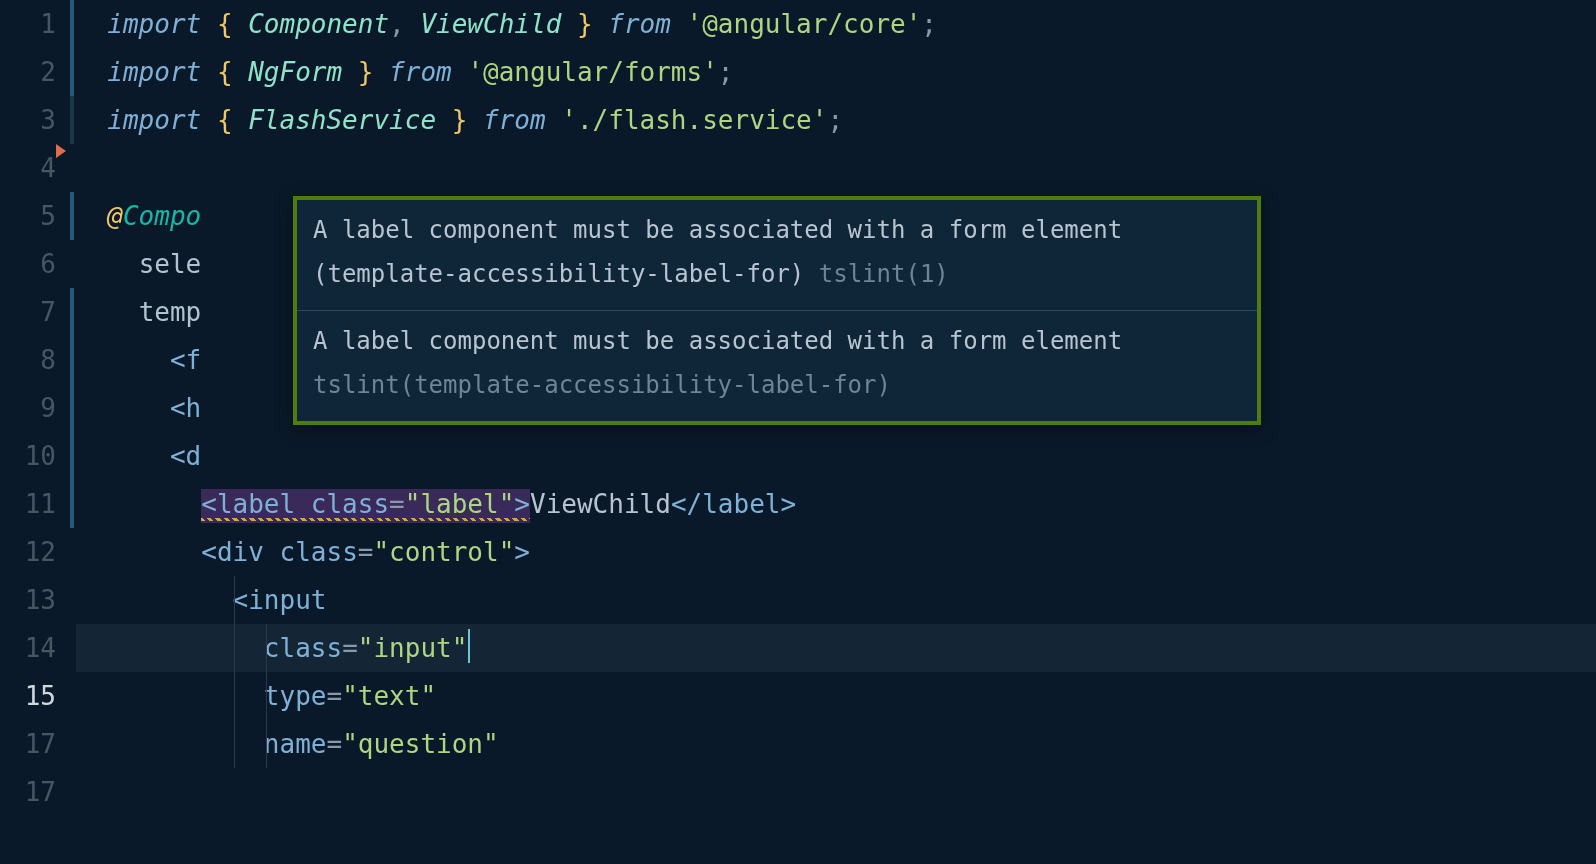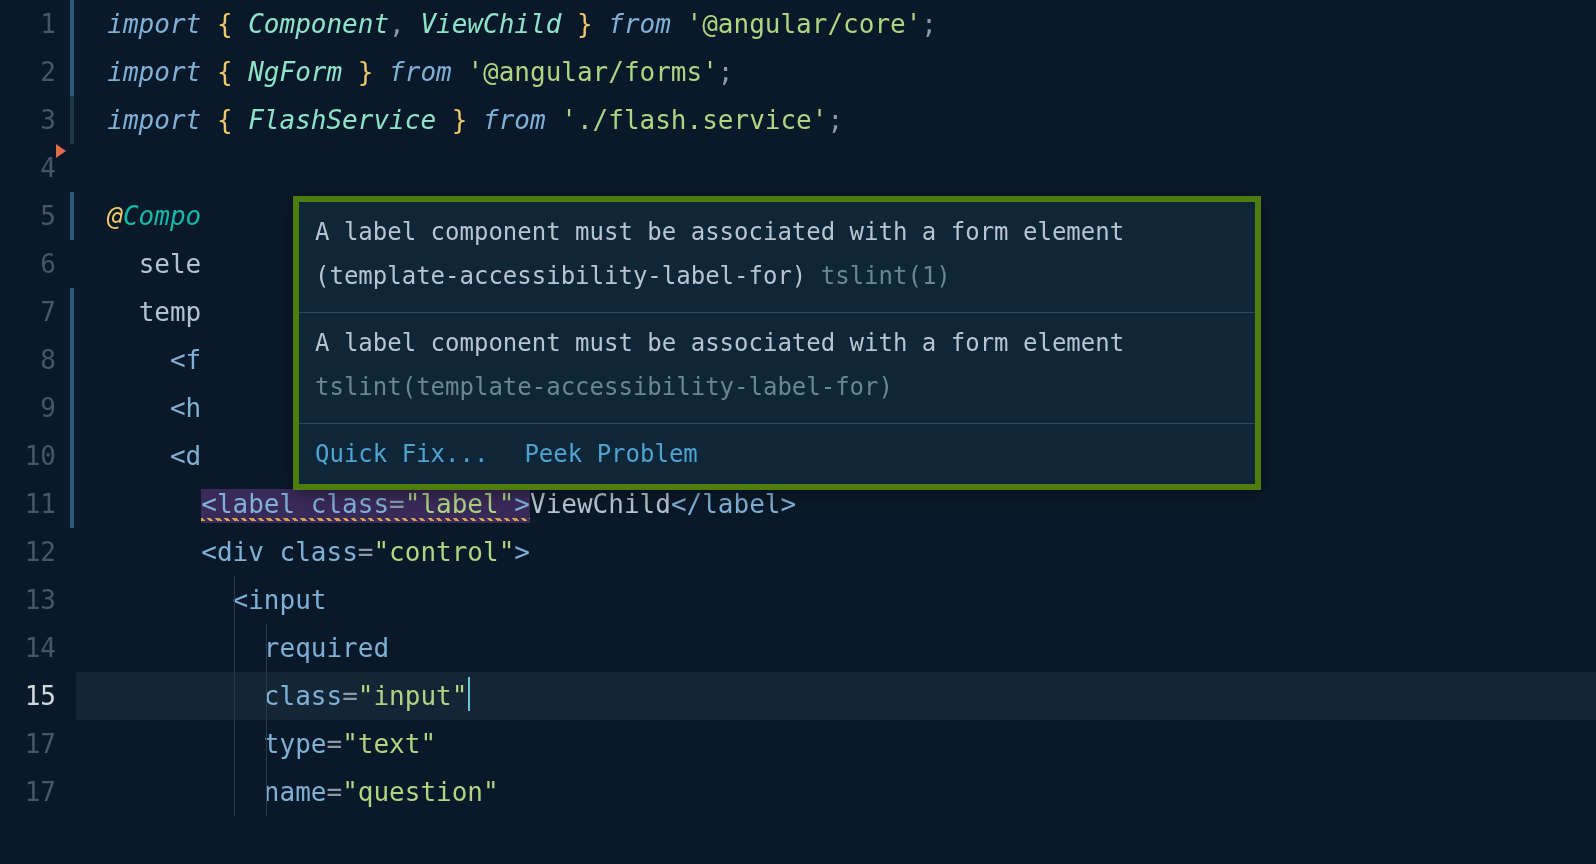--- a/index.html
+++ b/index.html
@@ -102,21 +102,21 @@
     background-repeat: no-repeat;
     padding-bottom: 2px;
   }
 
   .hover-tooltip {
     position: absolute;
     left: 225px;
     top: 196px;
     width: 968px;
     background: #0f2538;
-    border: 6px solid #4d7c0f;
+    border: 4px solid #4d7c0f;
     font-size: 24px;
     line-height: 44px;
     z-index: 10;
     box-shadow: 0 4px 16px rgba(0,0,0,0.4);
   }
   .tooltip-section {
     padding: 8px 16px 14px 16px;
     color: #b8c5d0;
   }
   .tooltip-section + .tooltip-section {
@@ -181,35 +181,30 @@
     <div class="line"><span class="line-border"></span>      <span class="tag-open">&lt;h</span></div>
 
     <div class="line"><span class="line-border"></span>      <span class="tag-open">&lt;d</span></div>
 
     <div class="line"><span class="line-border"></span>        <span class="highlight-label"><span class="tag-open">&lt;label </span><span class="attr-name">class</span><span class="attr-eq">=</span><span class="attr-val">"label"</span><span class="tag-open">&gt;</span></span><span class="text-content">ViewChild</span><span class="tag-open">&lt;/label&gt;</span></div>
 
     <div class="line">        <span class="tag-open">&lt;div </span><span class="attr-name">class</span><span class="attr-eq">=</span><span class="attr-val">"control"</span><span class="tag-open">&gt;</span></div>
 
     <div class="line"><span class="indent-guide" style="left:158px"></span>          <span class="tag-open">&lt;input</span></div>
 
-    <div class="line"><span class="indent-guide" style="left:158px"></span><span class="indent-guide" style="left:190px"></span>            <span class="attr-name">required</span></div>
 
     <div class="line current"><span class="indent-guide" style="left:158px"></span><span class="indent-guide" style="left:190px"></span>            <span class="attr-name">class</span><span class="attr-eq">=</span><span class="attr-val">"input"</span><span class="cursor"></span></div>
 
     <div class="line"><span class="indent-guide" style="left:158px"></span><span class="indent-guide" style="left:190px"></span>            <span class="attr-name">type</span><span class="attr-eq">=</span><span class="attr-val">"text"</span></div>
 
     <div class="line"><span class="indent-guide" style="left:158px"></span><span class="indent-guide" style="left:190px"></span>            <span class="attr-name">name</span><span class="attr-eq">=</span><span class="attr-val">"question"</span></div>
 
     <div class="hover-tooltip">
       <div class="tooltip-section">
         <span>A label component must be associated with a form element (template-accessibility-label-for) </span><span class="dim">tslint(1)</span>
       </div>
       <div class="tooltip-section">
         <span>A label component must be associated with a form element </span><span class="dim">tslint(template-accessibility-label-for)</span>
       </div>
-      <div class="tooltip-actions">
-        <span class="tooltip-link">Quick Fix...</span>
-        <span class="tooltip-link">Peek Problem</span>
-      </div>
     </div>
 
   </div>
 </div>
 
 </body></html>

